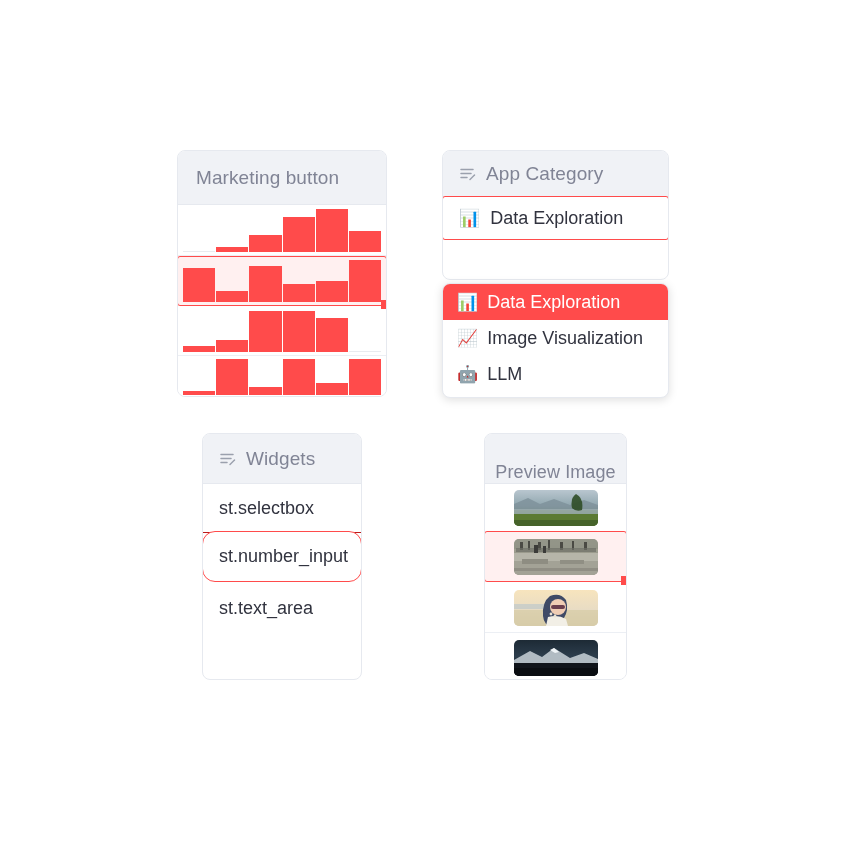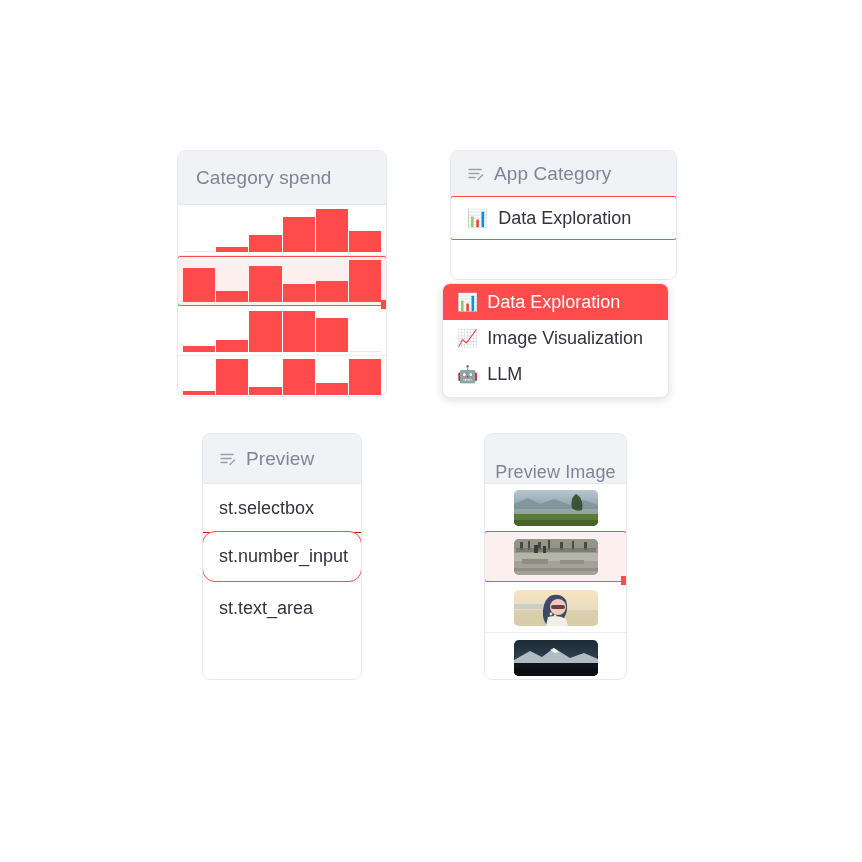--- a/index.html
+++ b/index.html
@@ -83,21 +83,21 @@
   .list-row:last-child{border-bottom:none;}
   .list-row.sel-outline{
     border:1.6px solid #ff4b4b;
     border-radius:3px;
     background:#fff;
     z-index:3;
   }
   .emoji{font-size:17px;line-height:1;flex:0 0 auto;}
 
   
-  #cat{left:442px;top:150px;width:227px;height:130px;margin-left:8px;}
+  #cat{left:442px;top:150px;width:227px;height:130px;}
   #cat .panel-head{padding:0 16px;height:46px;}
   #cat .list-row{height:42px;}
   #cat .sel-outline{position:absolute;left:-1px;right:-1px;top:45px;height:44px;}
 
   
   #dd{
     position:absolute;left:442px;top:283px;width:227px;height:115px;
     background:#fff;border:1px solid #e6e9ef;border-radius:8px;
     box-shadow:0 2px 10px rgba(0,0,0,.13);
     box-sizing:border-box;overflow:hidden;z-index:8;
@@ -139,21 +139,21 @@
   }
   .thumb svg{display:block;width:84px;height:36px;}
 </style>
 </head>
 <body>
 
 <div class="stage">
 
   <div class="panel" id="mk">
     <div class="panel-head">
-      <span class="head-title">Category spend</span>
+      <span class="head-title">Marketing button</span>
     </div>
     <div class="spark-body">
 
       <div class="spark-row" style="top:0px;height:51px;">
         <div class="bars">
           <div class="bar zero" style="height:2%"></div>
           <div class="bar" style="height:12%"></div>
           <div class="bar" style="height:38%"></div>
           <div class="bar" style="height:80%"></div>
           <div class="bar" style="height:97%"></div>
@@ -240,21 +240,21 @@
   <div class="panel" id="wid">
     <div class="panel-head">
       <span class="head-icon">
         <svg viewBox="0 0 18 18" fill="none" stroke="#9aa0ad" stroke-width="1.5" stroke-linecap="round">
           <line x1="2" y1="4.5" x2="14" y2="4.5"></line>
           <line x1="2" y1="8.5" x2="12" y2="8.5"></line>
           <line x1="2" y1="12.5" x2="8" y2="12.5"></line>
           <line x1="11" y1="14.5" x2="15.5" y2="10"></line>
         </svg>
       </span>
-      <span class="head-title">Preview</span>
+      <span class="head-title">Widgets</span>
     </div>
 
     <div class="list-row" style="height:49px;">
       <span>st.selectbox</span>
     </div>
 
     <div class="list-row sel-outline">
       <span>st.number_input</span>
         <span class="caret"></span>
     </div>

